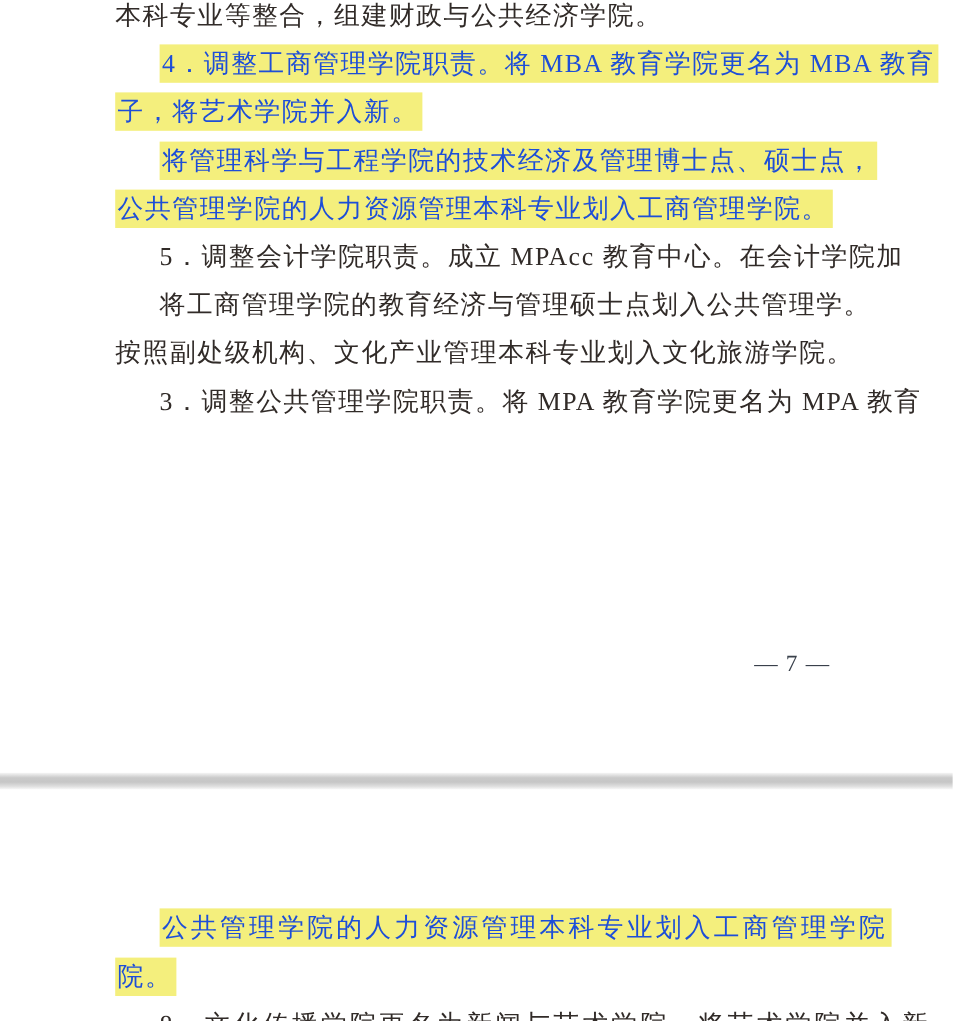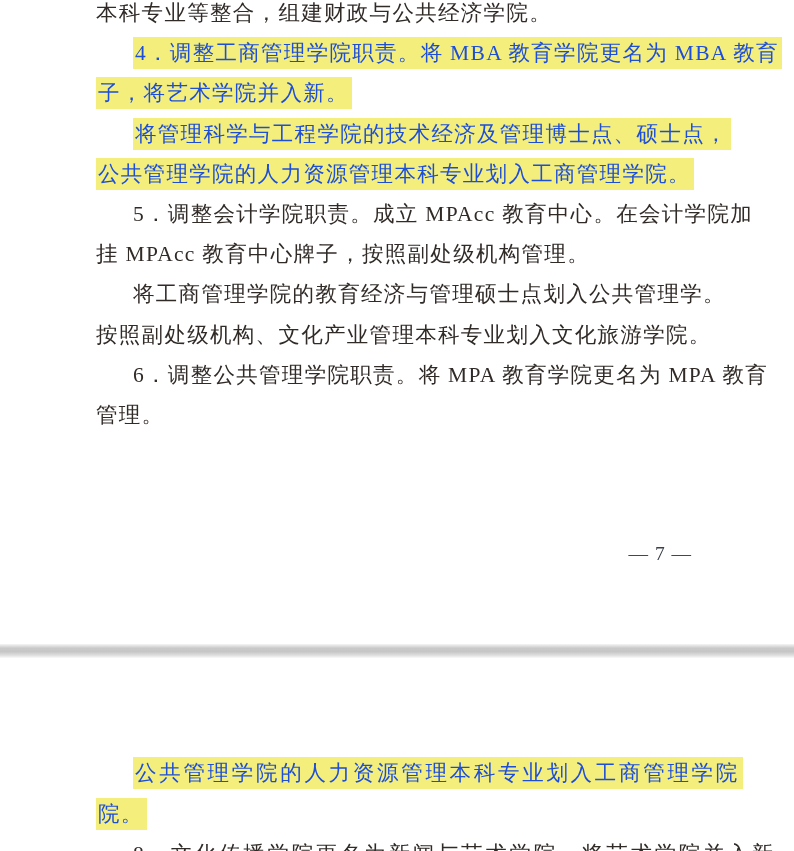--- a/index.html
+++ b/index.html
@@ -40,25 +40,23 @@
 <body style="--hl: #f4ef7d;">
 
 <div class="page" id="page-7">
   <div class="text-block" id="page1-lines" style="color: rgb(49, 43, 40);">
       <div class="line">本科专业等整合，组建财政与公共经济学院。</div>
       <div class="line indent"><span class="hl">4．调整工商管理学院职责。将 MBA 教育学院更名为 MBA 教育</span></div>
       <div class="line"><span class="hl">子，将艺术学院并入新。</span></div>
       <div class="line indent"><span class="hl">将管理科学与工程学院的技术经济及管理博士点、硕士点，</span></div>
       <div class="line"><span class="hl">公共管理学院的人力资源管理本科专业划入工商管理学院。</span></div>
       <div class="line indent">5．调整会计学院职责。成立 MPAcc 教育中心。在会计学院加</div>
-      <div class="line">挂 MPAcc 教育中心牌子，按照副处级机构管理。</div>
       <div class="line indent">将工商管理学院的教育经济与管理硕士点划入公共管理学。</div>
       <div class="line">按照副处级机构、文化产业管理本科专业划入文化旅游学院。</div>
-      <div class="line indent">6．调整公共管理学院职责。将 MPA 教育学院更名为 MPA 教育</div>
-      <div class="line">管理。</div>
+      <div class="line indent">3．调整公共管理学院职责。将 MPA 教育学院更名为 MPA 教育</div>
     </div>
   <div class="page-number">— 7 —</div>
 </div>
 
 <div class="separator"></div>
 
 <div class="page" id="page-8"></div>
 <div class="text-block" id="page2-lines" style="top: 753px; color: rgb(49, 43, 40);">
     <div class="line indent wide"><span class="hl">公共管理学院的人力资源管理本科专业划入工商管理学院</span></div>
     <div class="line"><span class="hl">院。</span></div>

